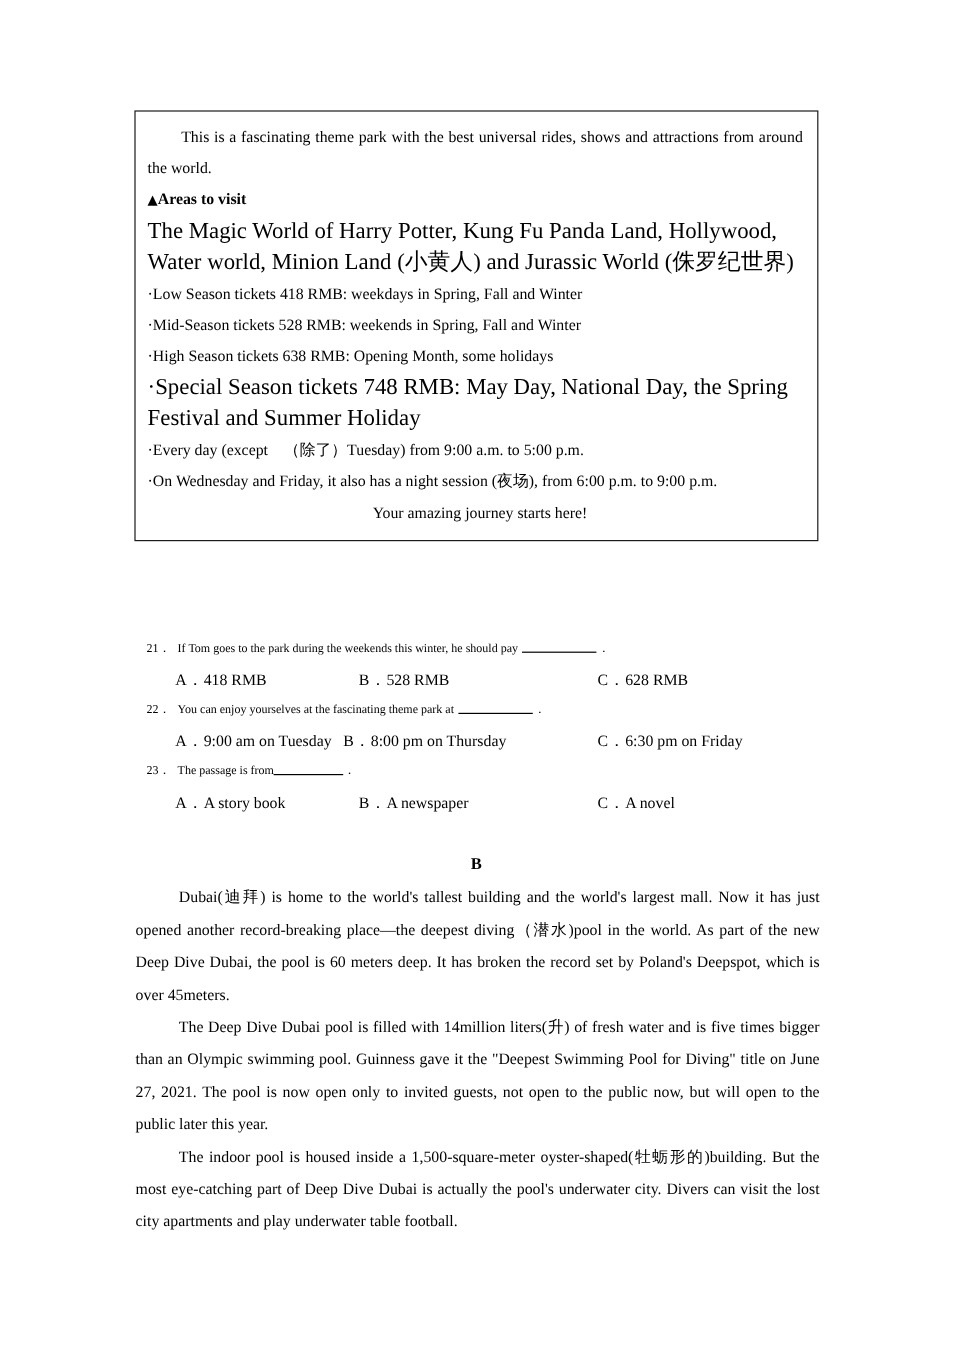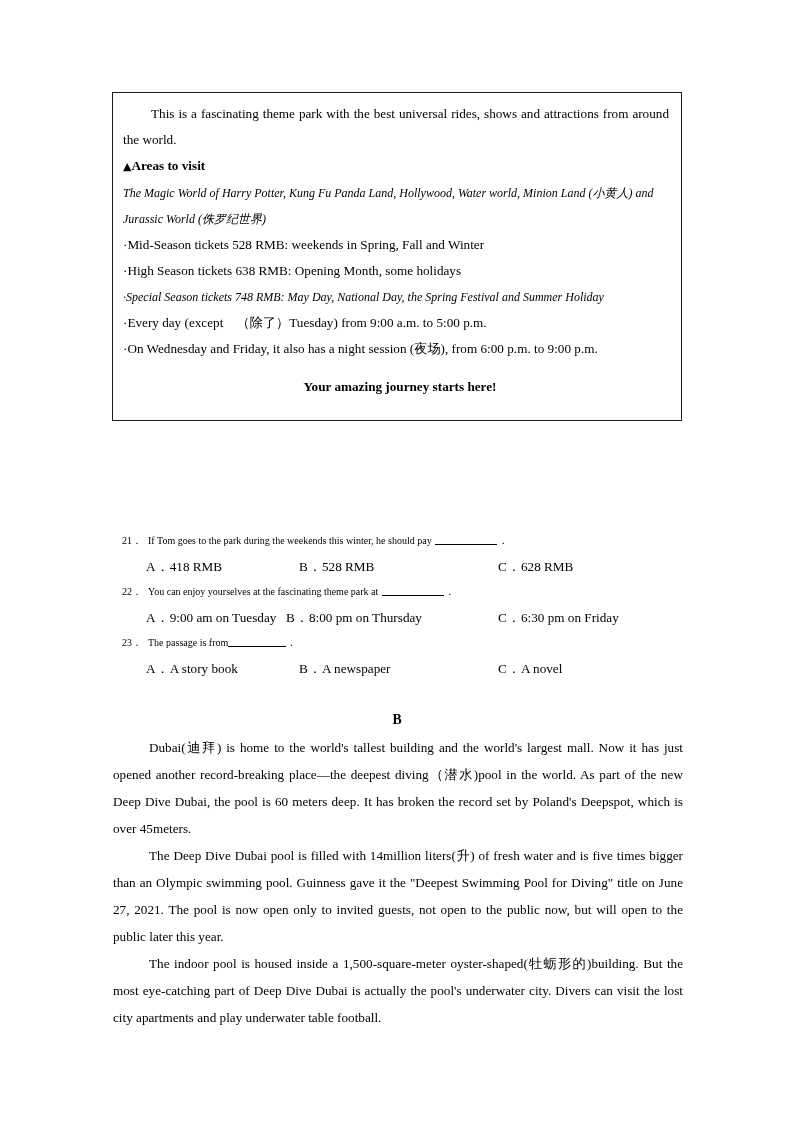--- a/index.html
+++ b/index.html
@@ -52,32 +52,31 @@
   }
 
   .poster-head {
     font-size: 13.2px;
     line-height: 26px;
     margin: 0;
     font-weight: bold;
   }
 
   .poster-wrap {
-    font-size: 12px;
-    line-height: 26px;
-    margin: 0;
-    font-style: italic;
+    font-size: 19px;
+    line-height: 26px;
+    margin: 0;
   }
 
   .poster-center {
     font-size: 13.2px;
     line-height: 26px;
-    margin: 12px;
+    margin: 1px;
     text-align: center;
-    font-weight: bold;
+    font-weight: normal;
     padding-left: 8px;
   }
 
   .tri { font-family: "DejaVu Sans", sans-serif; font-size: 11px; }
 
   
   .qblock {
     position: absolute;
     left: 113px;
     top: 528px;
@@ -155,20 +154,21 @@
 
 <div class="page">
 
   <div class="poster-box">
 
     <p class="poster-para">This is a fascinating theme park with the best universal rides, shows and attractions from around the world.</p>
 
     <p class="poster-head"><span class="tri">▲</span><span>Areas to visit</span></p>
     <p class="poster-wrap">The Magic World of Harry Potter, Kung Fu Panda Land, Hollywood, Water world, Minion Land (小黄人) and Jurassic World (侏罗纪世界)</p>
 
+    <p class="poster-line">·Low Season tickets 418 RMB: weekdays in Spring, Fall and Winter</p>
     <p class="poster-line">·Mid-Season tickets 528 RMB: weekends in Spring, Fall and Winter</p>
     <p class="poster-line">·High Season tickets 638 RMB: Opening Month, some holidays</p>
     <p class="poster-wrap">·Special Season tickets 748 RMB: May Day, National Day, the Spring Festival and Summer Holiday</p>
 
     <p class="poster-line">·Every day (except　（除了）Tuesday) from 9:00 a.m. to 5:00 p.m.</p>
     <p class="poster-line">·On Wednesday and Friday, it also has a night session (夜场), from 6:00 p.m. to 9:00 p.m.</p>
 
     <p class="poster-center">Your amazing journey starts here!</p>
   </div>
 

